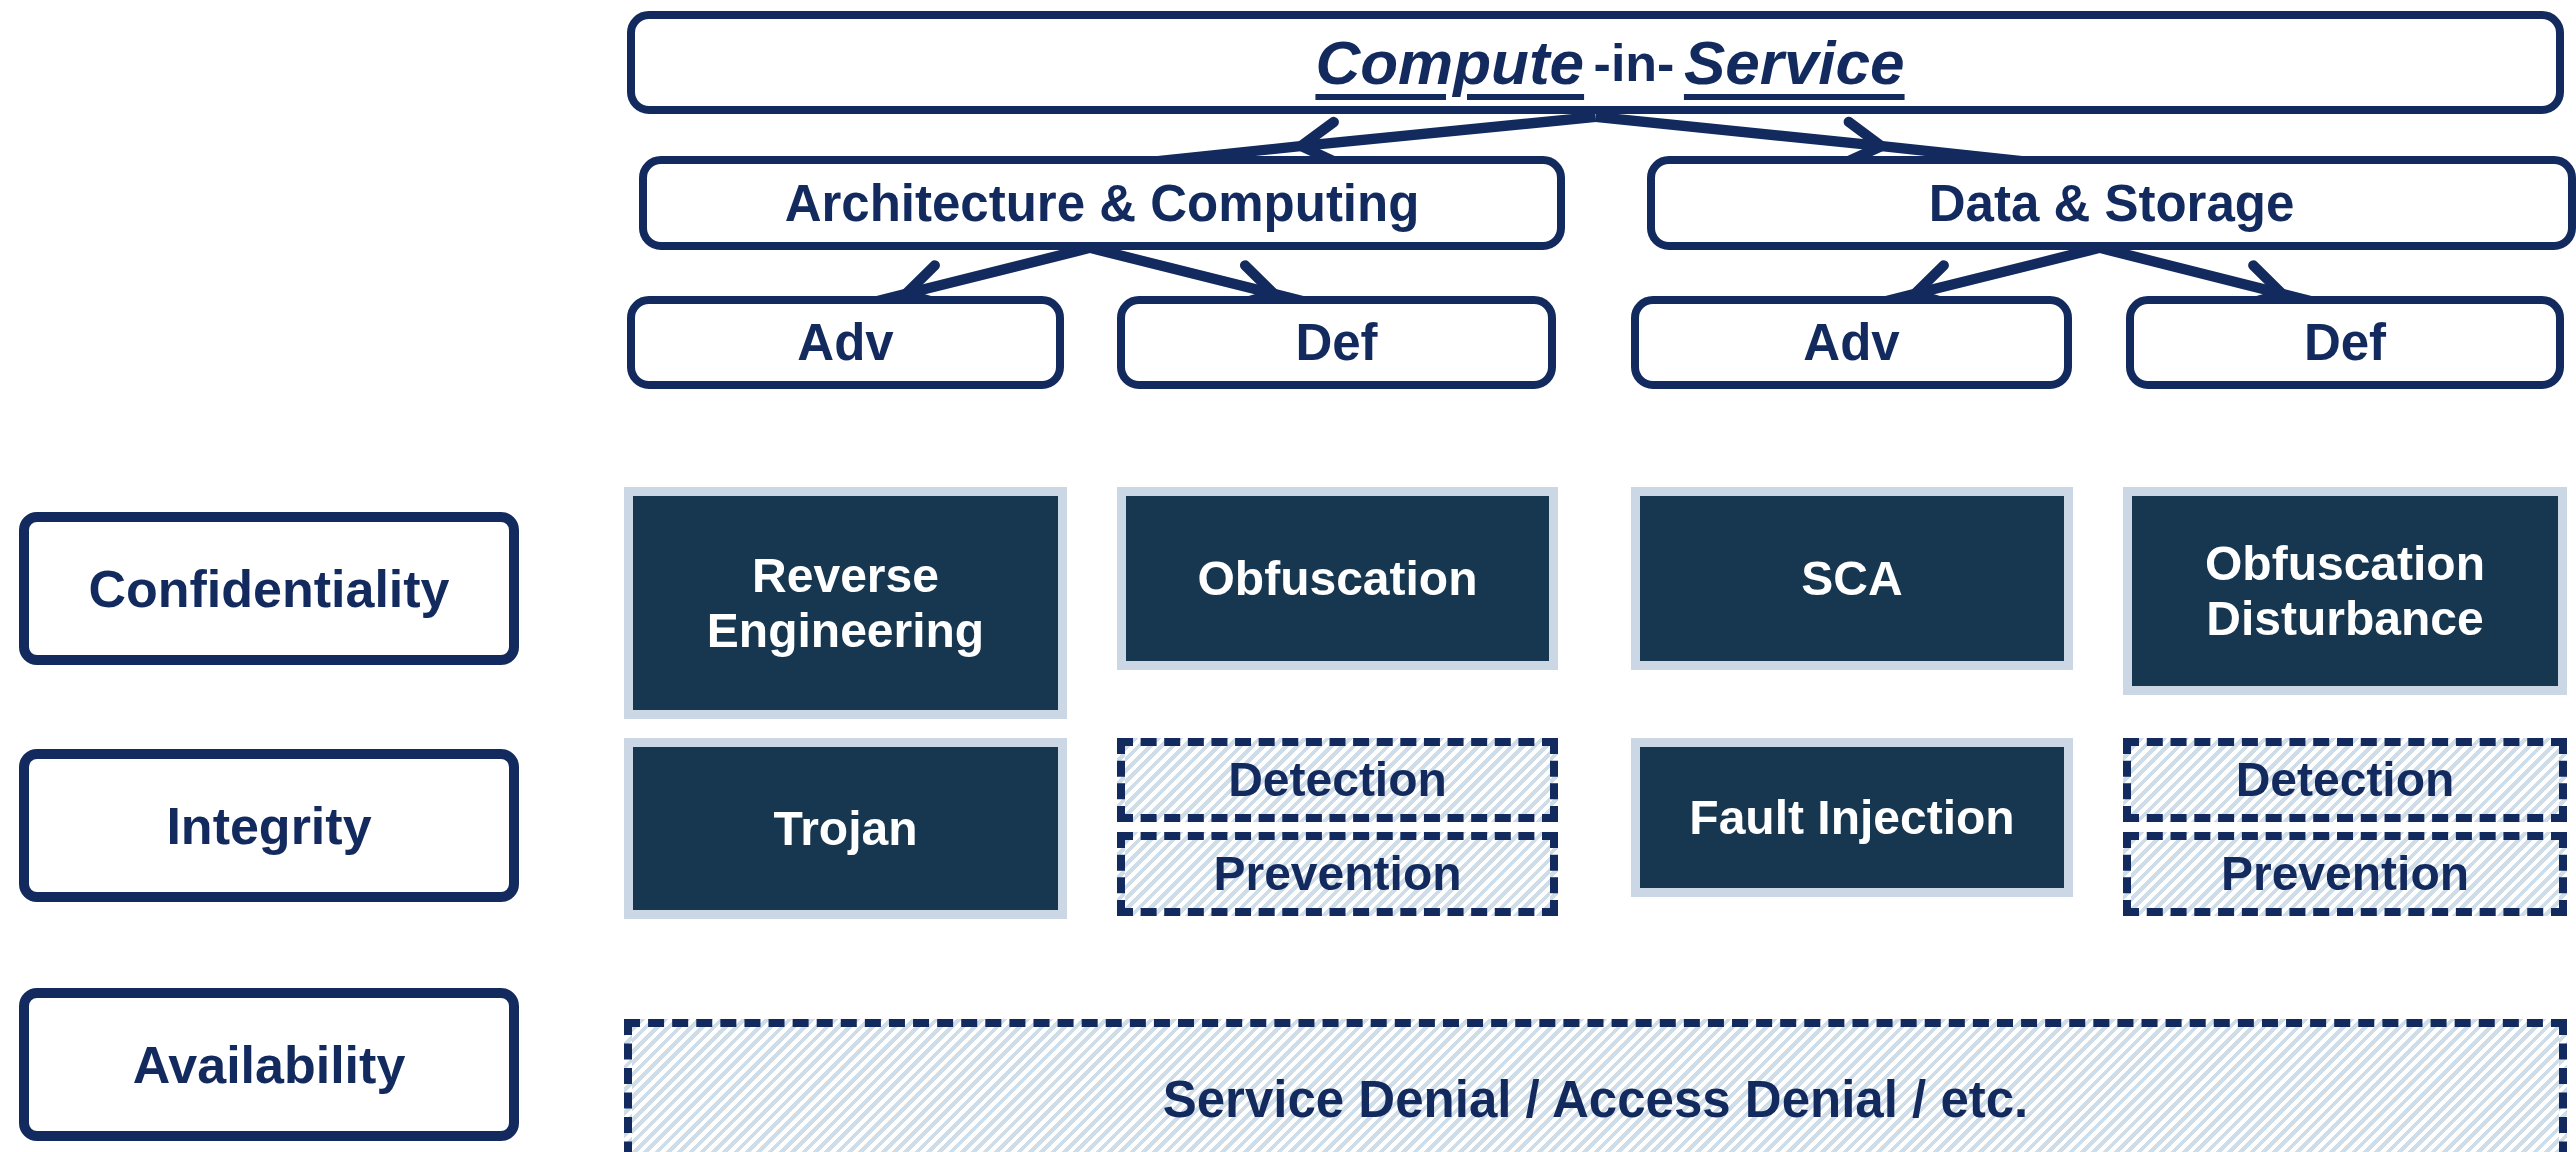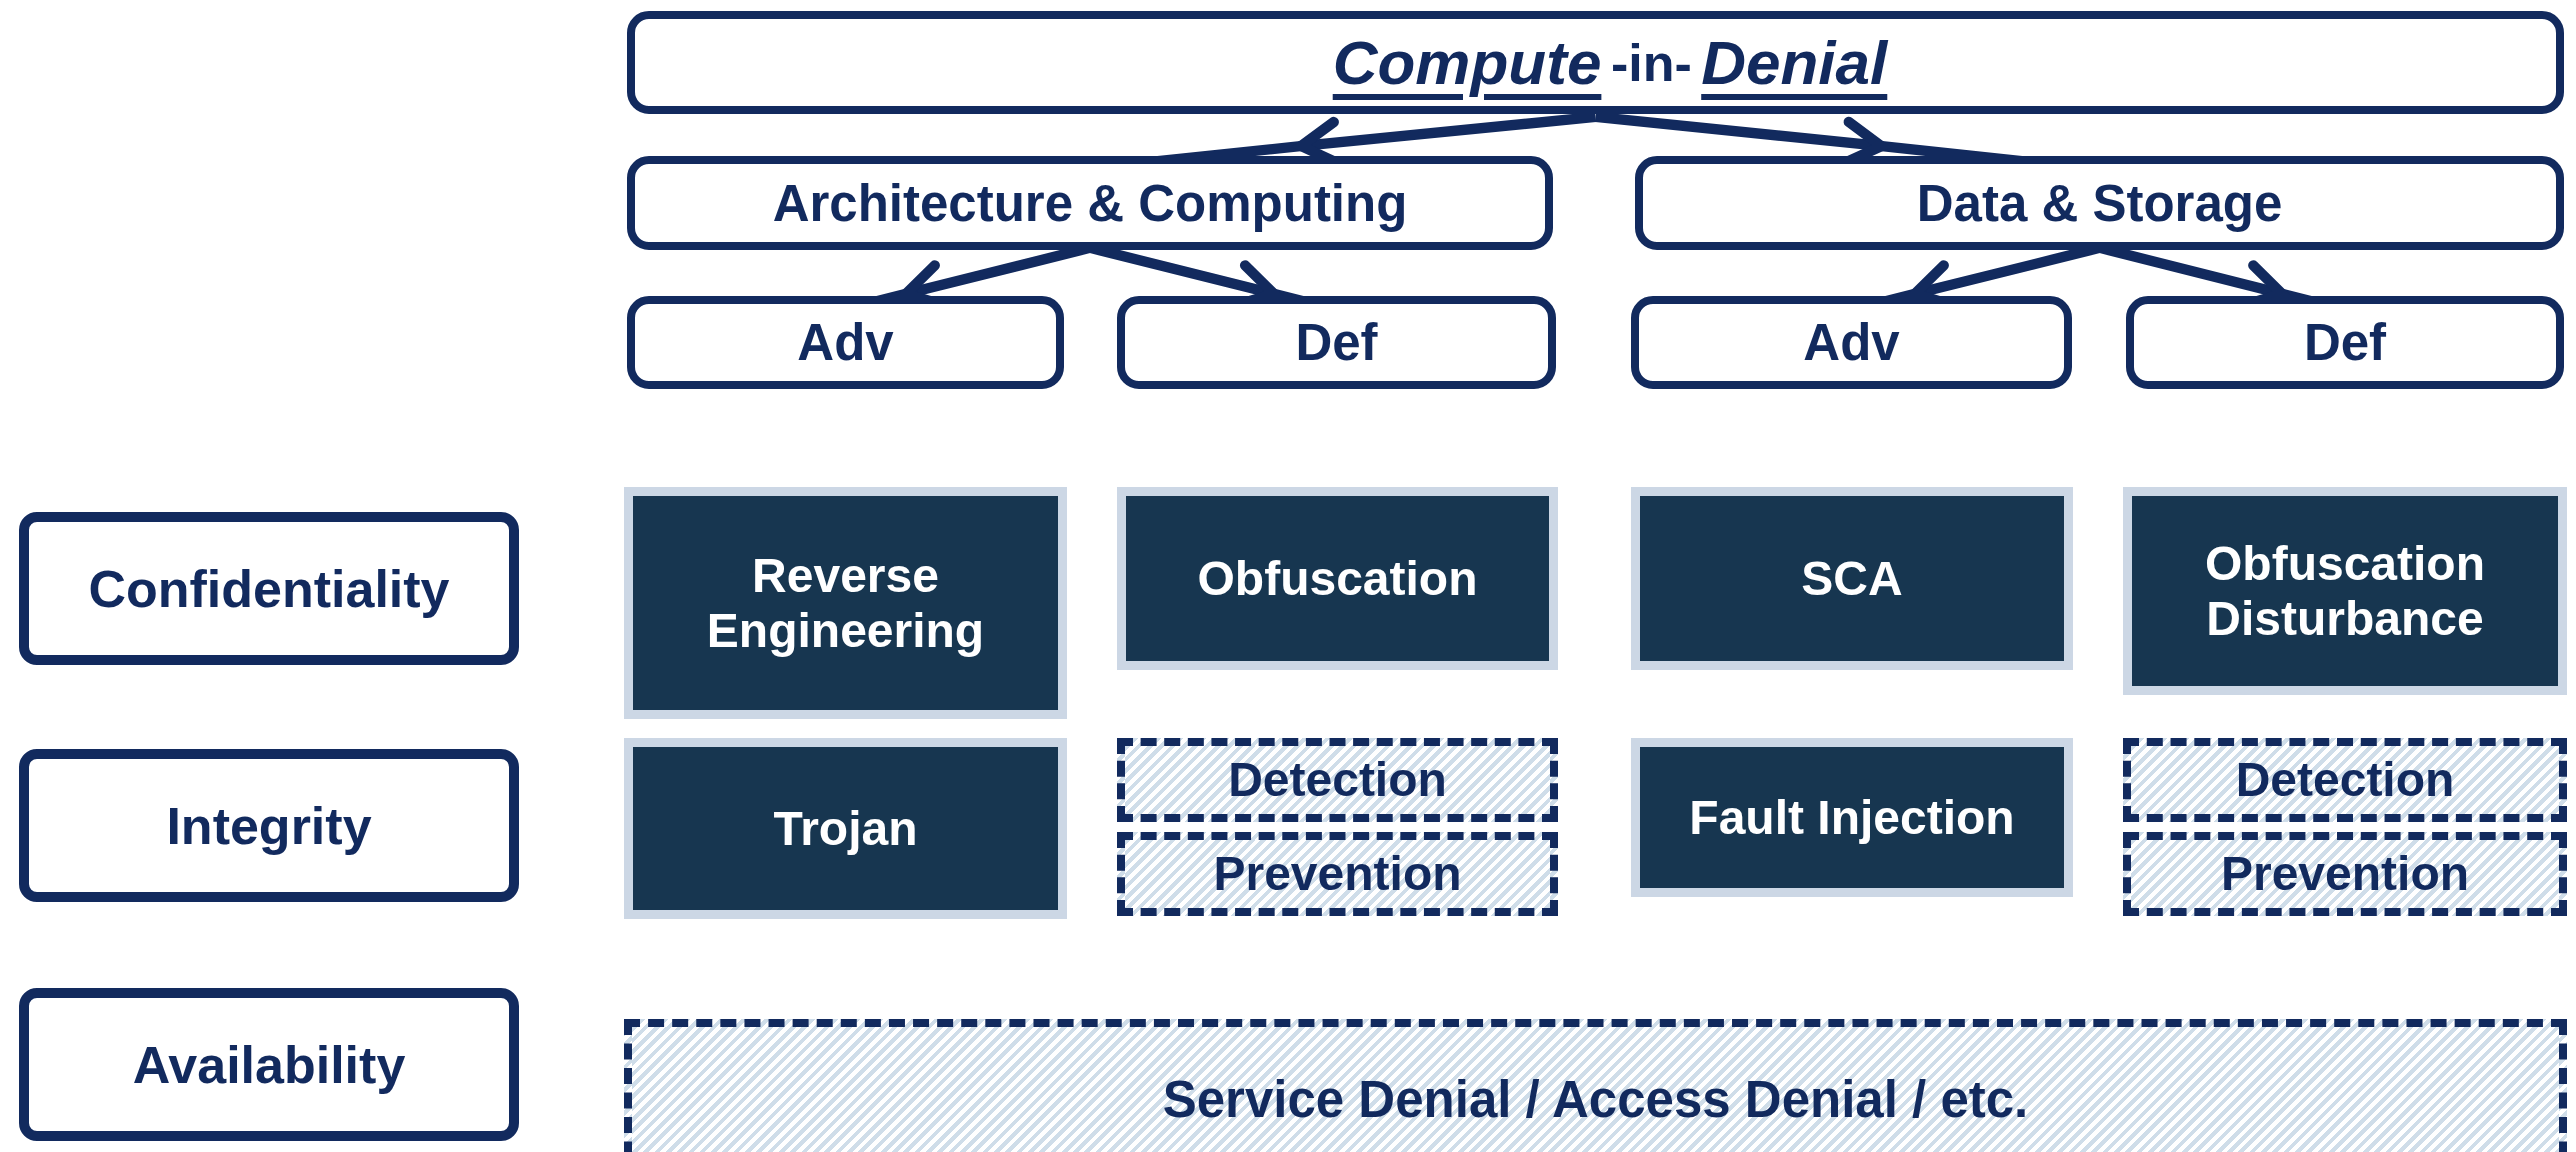--- a/index.html
+++ b/index.html
@@ -17,21 +17,21 @@
     box-sizing:border-box;
     border:8px solid var(--navy);
     border-radius:22px;
     background:#ffffff;
     color:var(--navy);
     display:flex;align-items:center;justify-content:center;
     text-align:center;
   }
   .label-box{border-width:10.3px;border-radius:18px;font-size:52px;}
   .title-box{font-size:62px;}
-  .branch-box{font-size:51px;}
+  .branch-box{font-size:51px;margin-left:12px;}
   .leaf-box{font-size:51px;}
   .title-word{font-style:italic;text-decoration:underline;text-decoration-thickness:5.6px;text-underline-offset:9.5px;}
   .title-mid{font-style:normal;font-size:52px;padding:0 9.5px;}
   
   .cell{
     position:absolute;
     box-sizing:border-box;
     display:flex;align-items:center;justify-content:center;
     text-align:center;
     line-height:1.15;
@@ -69,21 +69,21 @@
       <polyline points="1373,312 1149,368 1062,390" marker-mid="url(#chev)"></polyline>
       <polyline points="1373,312 1597,368 1684,390" marker-mid="url(#chev)"></polyline>
       <polyline points="2645,312 2420,368 2333,390" marker-mid="url(#chev)"></polyline>
       <polyline points="2645,312 2867,368 2954,390" marker-mid="url(#chev)"></polyline>
     </g>
   </svg>
 
   <div class="obox title-box" style="left:627px;top:11px;width:1937px;height:103px;padding-left:29px;">
     <span class="title-word">Compute</span>
     <span class="title-mid">-in-</span>
-    <span class="title-word">Denial</span>
+    <span class="title-word">Service</span>
   </div>
 
   <div class="obox branch-box" style="left:627px;top:156px;width:926px;height:94px;">
     <span>Architecture &amp; Computing</span>
   </div>
   <div class="obox branch-box" style="left:1635px;top:156px;width:929px;height:94px;">
     <span>Data &amp; Storage</span>
   </div>
 
   <div class="obox leaf-box" style="left:627px;top:296px;width:437px;height:93px;">

